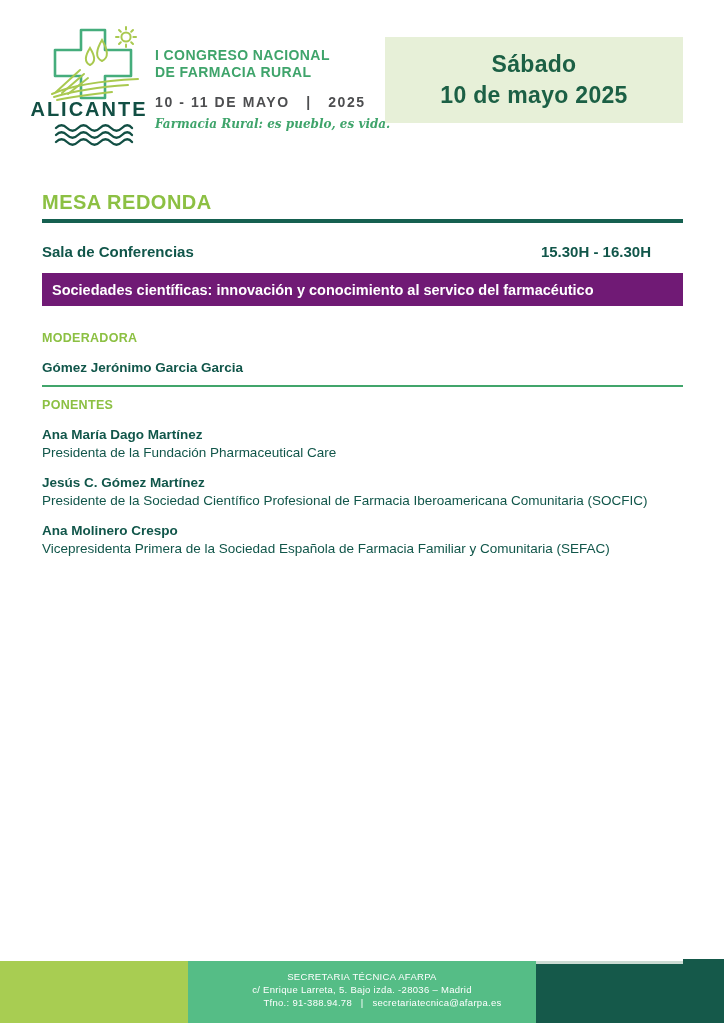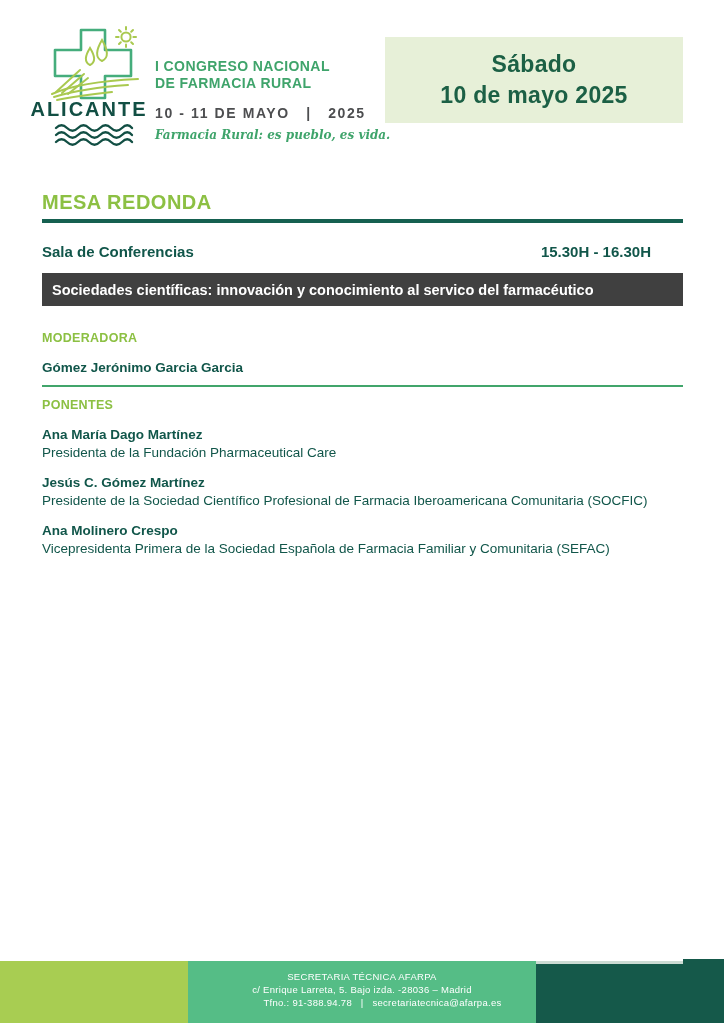--- a/index.html
+++ b/index.html
@@ -9,21 +9,21 @@
   }
 
   
   .logo-emblem { position:absolute; left:50px; top:26px; }
   .logo-city {
     position:absolute; left:26px; top:98px; width:126px; text-align:center;
     font-size:20px; font-weight:bold; letter-spacing:2px; color:#124f44;
   }
   .logo-waves { position:absolute; left:54px; top:124px; }
 
-  .congress-block { position:absolute; left:155px; top:58px; }
+  .congress-block { position:absolute; left:155px; top:47px; }
   .congress-title {
     font-size:14px; line-height:17px; font-weight:bold; color:#3fa46b;
     letter-spacing:0.4px;
   }
   .congress-dates {
     margin-top:13px; font-size:14px; color:#4d4e50; letter-spacing:1.6px;
     white-space:pre; font-weight:bold;
   }
   .congress-tagline {
     margin-top:7px; font-family:"DejaVu Serif", serif; font-style:italic;
@@ -43,21 +43,21 @@
     margin:0; font-size:20px; line-height:24px; font-weight:bold;
     color:#8cc043; letter-spacing:0.5px;
   }
   .rule { margin-top:5px; height:4px; background:#156050; }
   .row {
     margin-top:19px; display:flex; justify-content:space-between;
     font-size:15px; line-height:19px; font-weight:bold; color:#11564a;
   }
   .row .time { padding-right:32px; }
   .band {
-    margin-top:12px; height:33px; background:#404040; display:flex;
+    margin-top:12px; height:33px; background:#701a75; display:flex;
     align-items:center; padding:0 10px; box-sizing:border-box;
     color:#ffffff; font-size:14.5px; font-weight:bold;
   }
   .mini-label {
     margin-top:25px; font-size:12.5px; line-height:15px; font-weight:bold;
     color:#8cc043; letter-spacing:0.3px;
   }
   .mini-label.ponentes { margin-top:11px; }
   .person-name {
     margin-top:13px; font-size:13.5px; line-height:17px; font-weight:bold;

